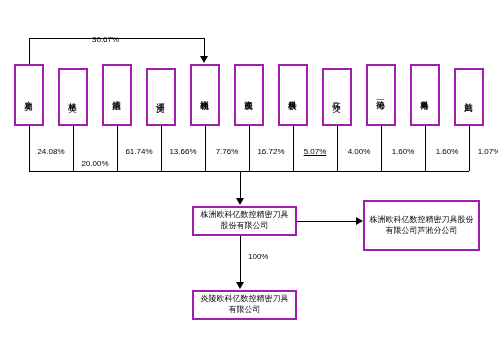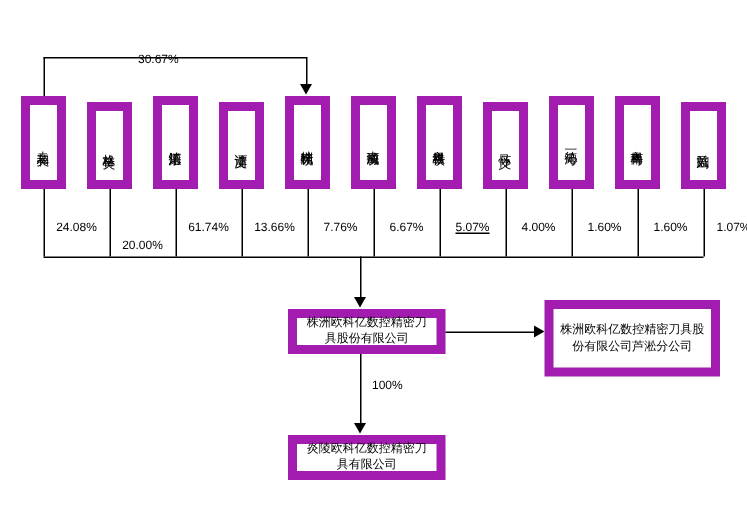--- a/index.html
+++ b/index.html
@@ -13,21 +13,21 @@
     width: 498px;
     height: 340px;
     background: #ffffff;
     font-family: "Liberation Sans", "DejaVu Sans", sans-serif;
     overflow: hidden;
   }
   
   .box {
     position: absolute;
     box-sizing: border-box;
-    border: 6px solid #a21caf;
+    border: 2px solid #a21caf;
     background: #ffffff;
     color: #000000;
     display: flex;
     align-items: center;
     justify-content: center;
     text-align: center;
   }
   .shbox {
     writing-mode: vertical-rl;
     text-orientation: upright;
@@ -137,21 +137,21 @@
   <div class="v" style="left:337px; top:126px; height:45px;"></div>
   <div class="v" style="left:381px; top:126px; height:45px;"></div>
   <div class="v" style="left:425px; top:126px; height:45px;"></div>
   <div class="v" style="left:469px; top:126px; height:45px;"></div>
 
   <div class="lbl pct-row" style="left:31px;  top:148px; width:40px;">24.08%</div>
   <div class="lbl pct-row" style="left:75px;  top:160px; width:40px;">20.00%</div>
   <div class="lbl pct-row" style="left:119px; top:148px; width:40px;">61.74%</div>
   <div class="lbl pct-row" style="left:163px; top:148px; width:40px;">13.66%</div>
   <div class="lbl pct-row" style="left:209px; top:148px; width:36px;">7.76%</div>
-  <div class="lbl pct-row" style="left:253px; top:148px; width:36px;">6.67%</div>
+  <div class="lbl pct-row" style="left:253px; top:148px; width:36px;">16.72%</div>
   <div class="lbl pct-row" style="left:297px; top:148px; width:36px;text-decoration:underline;">5.07%</div>
   <div class="lbl pct-row" style="left:341px; top:148px; width:36px;">4.00%</div>
   <div class="lbl pct-row" style="left:385px; top:148px; width:36px;">1.60%</div>
   <div class="lbl pct-row" style="left:429px; top:148px; width:36px;">1.60%</div>
   <div class="lbl pct-row" style="left:471px; top:148px; width:36px;">1.07%</div>
 
   <div class="h" style="left:29px; top:171px; width:440px;"></div>
 
   <div class="v" style="left:240px; top:171px; height:28px;"></div>
   <div class="arrow-down" style="left:236px; top:198px;"></div>

